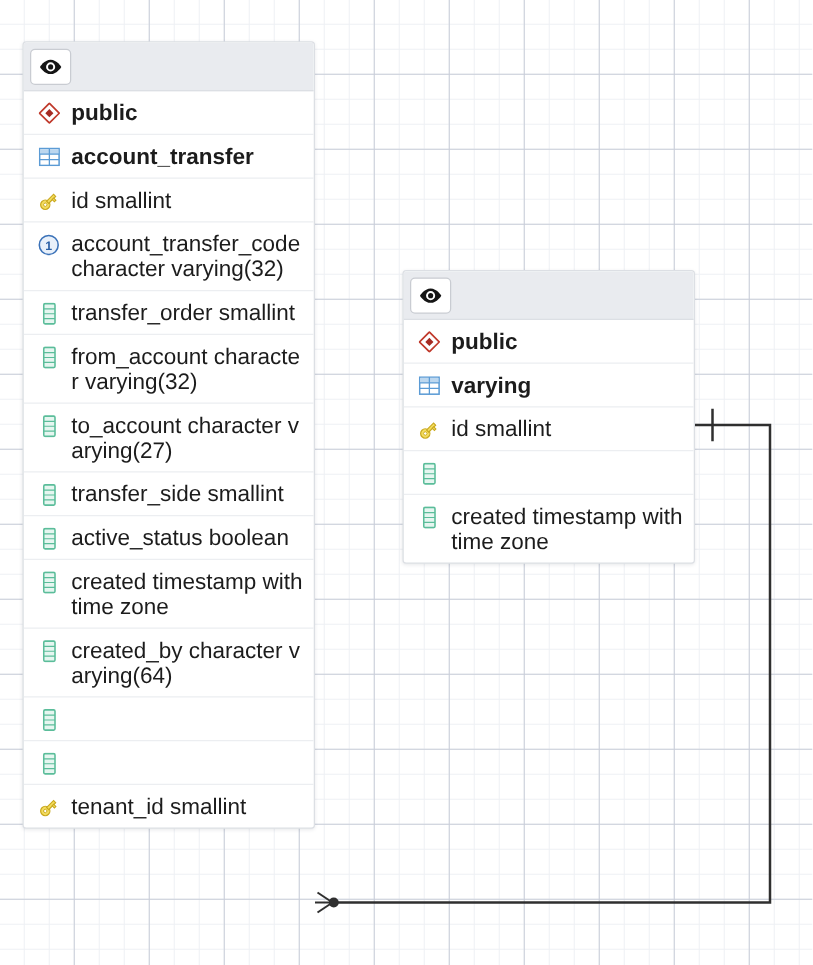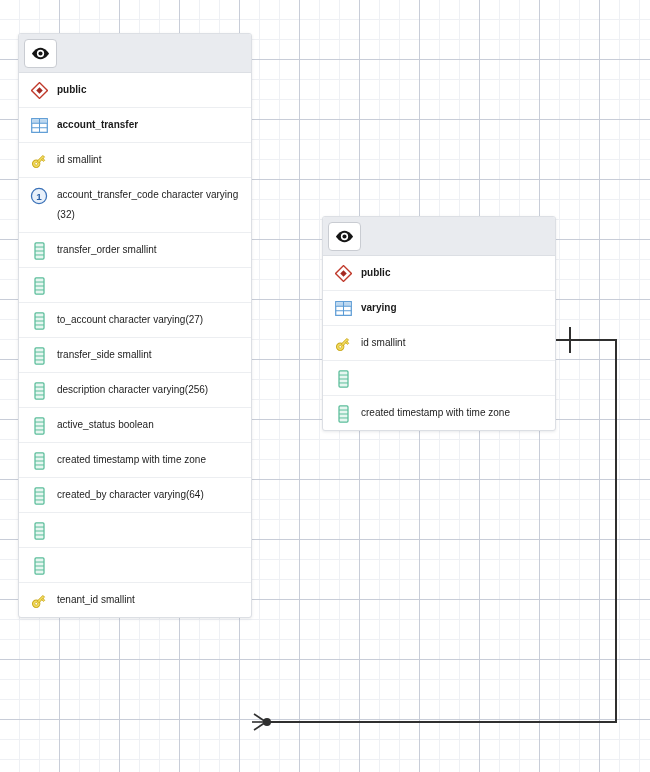--- a/index.html
+++ b/index.html
@@ -91,21 +91,21 @@
     width: 20px;
     height: 19px;
     margin-right: 8px;
     margin-top: 1px;
     display: flex;
     align-items: center;
     justify-content: center;
   }
 
   .row-label {
-    font-size: 10px;
+    font-size: 18px;
     line-height: 20px;
     color: #1c1c1c;
     word-break: break-all;
     overflow-wrap: anywhere;
     flex: 1 1 auto;
   }
 
   .row-label.schema,
   .row-label.tablename {
     font-weight: bold;
@@ -218,20 +218,21 @@
 
     <div class="row">
       <span class="row-icon">
         <svg width="11" height="18" viewBox="0 0 12 20">
           <rect x="1" y="1" width="10" height="18" rx="1.2" fill="#e6f6f0" stroke="#5bbd9a" stroke-width="1.4"></rect>
           <line x1="1" y1="5.6" x2="11" y2="5.6" stroke="#5bbd9a" stroke-width="1.1"></line>
           <line x1="1" y1="10" x2="11" y2="10" stroke="#5bbd9a" stroke-width="1.1"></line>
           <line x1="1" y1="14.4" x2="11" y2="14.4" stroke="#5bbd9a" stroke-width="1.1"></line>
         </svg>
       </span>
+      <span class="row-label">from_account character varying(32)</span>
     </div>
 
     <div class="row">
       <span class="row-icon">
         <svg width="11" height="18" viewBox="0 0 12 20">
           <rect x="1" y="1" width="10" height="18" rx="1.2" fill="#e6f6f0" stroke="#5bbd9a" stroke-width="1.4"></rect>
           <line x1="1" y1="5.6" x2="11" y2="5.6" stroke="#5bbd9a" stroke-width="1.1"></line>
           <line x1="1" y1="10" x2="11" y2="10" stroke="#5bbd9a" stroke-width="1.1"></line>
           <line x1="1" y1="14.4" x2="11" y2="14.4" stroke="#5bbd9a" stroke-width="1.1"></line>
         </svg>
@@ -244,31 +245,20 @@
         <svg width="11" height="18" viewBox="0 0 12 20">
           <rect x="1" y="1" width="10" height="18" rx="1.2" fill="#e6f6f0" stroke="#5bbd9a" stroke-width="1.4"></rect>
           <line x1="1" y1="5.6" x2="11" y2="5.6" stroke="#5bbd9a" stroke-width="1.1"></line>
           <line x1="1" y1="10" x2="11" y2="10" stroke="#5bbd9a" stroke-width="1.1"></line>
           <line x1="1" y1="14.4" x2="11" y2="14.4" stroke="#5bbd9a" stroke-width="1.1"></line>
         </svg>
       </span>
       <span class="row-label">transfer_side smallint</span>
     </div>
 
-    <div class="row">
-      <span class="row-icon">
-        <svg width="11" height="18" viewBox="0 0 12 20">
-          <rect x="1" y="1" width="10" height="18" rx="1.2" fill="#e6f6f0" stroke="#5bbd9a" stroke-width="1.4"></rect>
-          <line x1="1" y1="5.6" x2="11" y2="5.6" stroke="#5bbd9a" stroke-width="1.1"></line>
-          <line x1="1" y1="10" x2="11" y2="10" stroke="#5bbd9a" stroke-width="1.1"></line>
-          <line x1="1" y1="14.4" x2="11" y2="14.4" stroke="#5bbd9a" stroke-width="1.1"></line>
-        </svg>
-      </span>
-      <span class="row-label">description character varying(256)</span>
-    </div>
 
     <div class="row">
       <span class="row-icon">
         <svg width="11" height="18" viewBox="0 0 12 20">
           <rect x="1" y="1" width="10" height="18" rx="1.2" fill="#e6f6f0" stroke="#5bbd9a" stroke-width="1.4"></rect>
           <line x1="1" y1="5.6" x2="11" y2="5.6" stroke="#5bbd9a" stroke-width="1.1"></line>
           <line x1="1" y1="10" x2="11" y2="10" stroke="#5bbd9a" stroke-width="1.1"></line>
           <line x1="1" y1="14.4" x2="11" y2="14.4" stroke="#5bbd9a" stroke-width="1.1"></line>
         </svg>
       </span>

